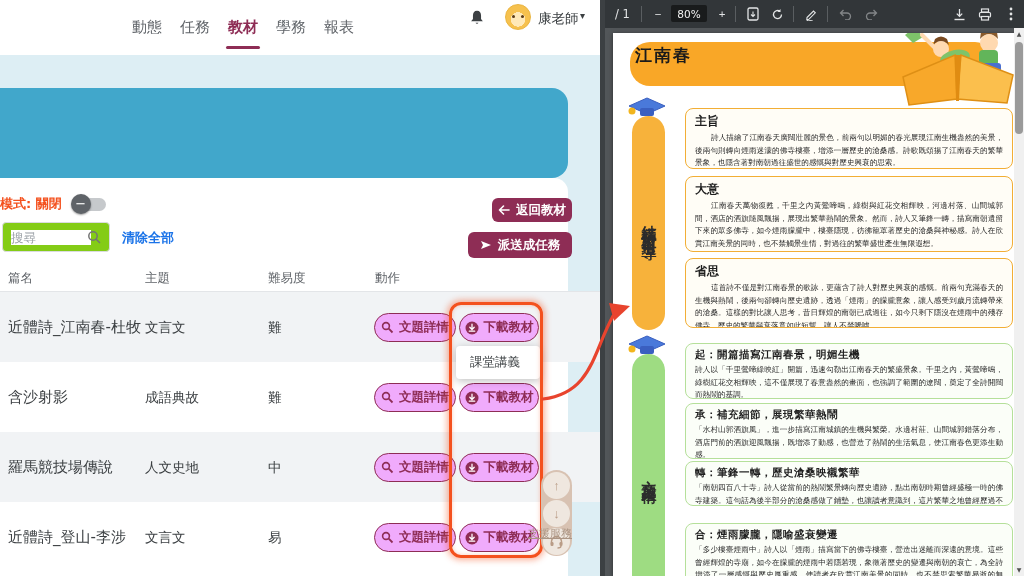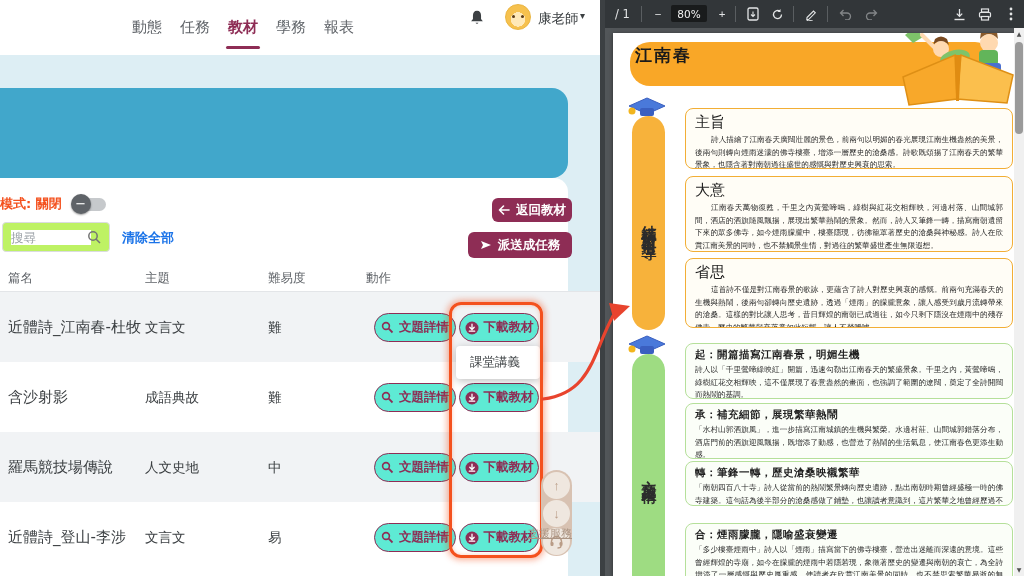--- a/index.html
+++ b/index.html
@@ -23,42 +23,42 @@
 
   #teal-banner { position:absolute; left:0; top:88px; width:568px; height:90px; background:#41a7cb; border-radius:0 16px 16px 0; }
   #content-card { position:absolute; left:0; top:178px; width:568px; height:398px; background:#fff; border-top-right-radius:14px; }
 
   .mode-row { position:absolute; left:0px; top:194px; height:20px; display:flex; align-items:center; gap:8px; }
   .mode-label { font-size:13px; font-weight:bold; color:#f4511e; }
   .toggle { position:relative; width:32px; height:13px; background:#c6c9cc; border-radius:7px; margin-left:4px; cursor:pointer; }
   .toggle .knob { position:absolute; left:-3px; top:-3.5px; width:20px; height:20px; border-radius:50%; background:#5f6368;
                   color:#fff; font-size:13px; line-height:19px; text-align:center; box-shadow:0 1px 2px rgba(0,0,0,.4); }
 
-  .search-box { position:absolute; left:2px; top:222px; width:108px; height:30px; border:1px solid #dadce0; border-radius:4px; background:#bef264; display:flex; align-items:center; }
+  .search-box { position:absolute; left:2px; top:222px; width:108px; height:30px; border:1px solid #dadce0; border-radius:4px; background:#84cc16; display:flex; align-items:center; }
   .search-box input { border:none; outline:none; width:80px; margin-left:8px; font-size:12.5px; color:#3c4043; font-family:inherit; }
   .search-box input::placeholder { color:#9aa0a6; }
   .search-glyph { position:absolute; right:7px; top:7px; }
   .clear-all { position:absolute; left:122px; top:229px; font-size:13px; font-weight:bold; color:#1a73e8; cursor:pointer; }
 
   .btn-maroon { position:absolute; background:#8e2d55; color:#fff; border:none; border-radius:6px; font-size:12.5px;
                 font-family:inherit; display:flex; align-items:center; justify-content:center; gap:6px; cursor:pointer; font-weight:bold; }
   #btn-back { left:492px; top:198px; width:80px; height:24px; }
   #btn-dispatch { left:468px; top:232px; width:104px; height:26px; }
 
   
   #mat-table { position:absolute; left:0; top:264px; width:668px; }
   .t-header { position:relative; height:28px; border-bottom:1px solid #e3e5e8; }
   .t-header span { position:absolute; top:6px; font-size:12.5px; color:#5f6368; }
-  .th-title { left:8px; } .th-topic { left:145px; } .th-diff { left:268px; } .th-action { left:366px; }
+  .th-title { left:8px; } .th-topic { left:145px; } .th-diff { left:268px; } .th-action { left:375px; }
   .t-row { position:relative; height:70px; }
   .t-row.alt { background:#f1f3f5; }
   .cell-title { position:absolute; left:8px; top:26px; font-size:15px; color:#3c4043; }
   .cell-topic { position:absolute; left:145px; top:27px; font-size:13.5px; color:#3c4043; }
   .cell-diff  { position:absolute; left:268px; top:27px; font-size:13.5px; color:#3c4043; }
-  .btn-outline { position:absolute; top:21px; height:29px; border:1.5px solid #8e2d55; border-radius:15px; background:#5eead4;
+  .btn-outline { position:absolute; top:21px; height:29px; border:1.5px solid #8e2d55; border-radius:15px; background:#f0abfc;
                  color:#8e2d55; font-size:12.5px; font-weight:bold; font-family:inherit; display:flex; align-items:center; justify-content:center; gap:5px; cursor:pointer; }
   .btn-details { left:374px; width:82px; }
   .btn-download { left:459px; width:80px; }
 
   .dl-menu { position:absolute; left:456px; top:346px; width:84px; background:#fff; border-radius:4px;
              box-shadow:0 2px 8px rgba(0,0,0,.25); z-index:30; padding:2px 0; }
   .dl-item { font-size:12.5px; color:#3c4043; padding:6px 14px; cursor:pointer; }
 
   
   #highlight-box { position:absolute; left:449px; top:302px; width:94px; height:256px; border:3px solid #f4511e;
@@ -90,21 +90,21 @@
   .cap-icon { position:absolute; width:40px; height:24px; }
   .vpill { position:absolute; width:33px; border-radius:17px; display:flex; align-items:center; justify-content:center; }
   .vpill span { writing-mode:vertical-rl; text-orientation:upright; font-size:15px; font-weight:bold; color:#2c2c2c; letter-spacing:3px; }
   #pill-1 { left:19px; top:83px; height:214px; background:#f7b23b; }
   #cap-1 { left:14px; top:63px; }
   #pill-2 { left:19px; top:321px; height:240px; background:#9edc82; }
   #cap-2 { left:14px; top:301px; }
 
   .obox { position:absolute; left:72px; width:328px; border:1.5px solid #f2ae35; border-radius:8px; background:#fffdf6; padding:4px 9px; overflow:hidden; }
   .gbox { position:absolute; left:72px; width:328px; border:1.5px solid #b5e09a; border-radius:8px; background:#fbfef8; padding:4px 9px; overflow:hidden; }
-  .obox h4 { font-size:15px; color:#1f1f1f; margin-bottom:2px; font-weight:normal; }
+  .obox h4 { font-size:12px; color:#1f1f1f; margin-bottom:2px; font-weight:bold; }
   .gbox h4 { font-size:10.5px; color:#1f1f1f; margin-bottom:2px; font-weight:bold; letter-spacing:.5px; }
   .box-body { font-size:7.6px; line-height:12.6px; color:#2a2a2a; text-align:justify; }
   .obox .box-body { text-indent:16px; }
   #box-zhi { top:75px;  height:61px; }
   #box-dayi{ top:143px; height:76px; }
   #box-shen{ top:225px; height:70px; }
   #box-qi  { top:310px; height:56px; }
   #box-cheng{ top:370px; height:56px; }
   #box-zhuan{ top:428px; height:45px; }
   #box-he  { top:490px; height:80px; }

